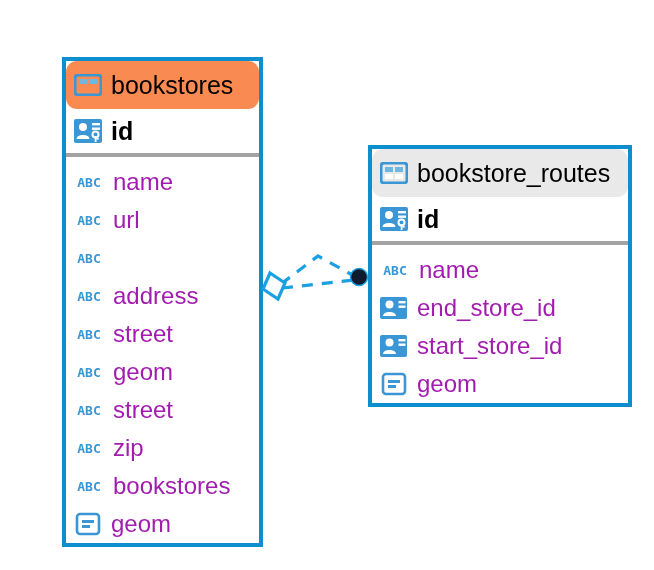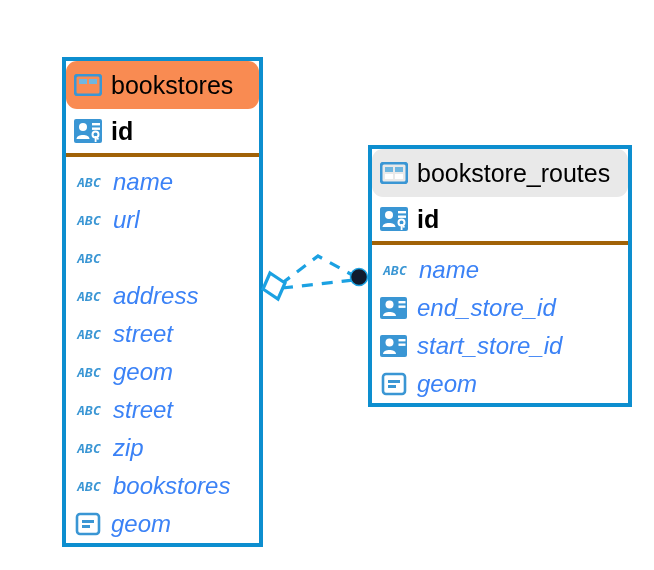--- a/index.html
+++ b/index.html
@@ -50,44 +50,43 @@
     white-space: nowrap;
   }
 
   .pk-row {
     display: flex;
     align-items: center;
     box-sizing: border-box;
     height: 48px;
     padding-left: 8px;
     gap: 9px;
-    border-bottom: 4px solid #a16207;
+    border-bottom: 4px solid #a3a3a3;
     background: #ffffff;
   }
   .pk-row .field-label {
     font-size: 25px;
     font-weight: bold;
     color: #000000;
     line-height: 1;
   }
 
   .field-list {
     padding: 6px 0 6px 0;
-    font-style: italic;
   }
   .field-row {
     display: flex;
     align-items: center;
     height: 38px;
     padding-left: 8px;
     gap: 9px;
   }
   .field-row .field-label {
     font-size: 24px;
-    color: #3b82f6;
+    color: #a21caf;
     line-height: 1;
     white-space: nowrap;
   }
 
   
   .icon {
     display: inline-flex;
     align-items: center;
     justify-content: center;
     flex: 0 0 auto;

